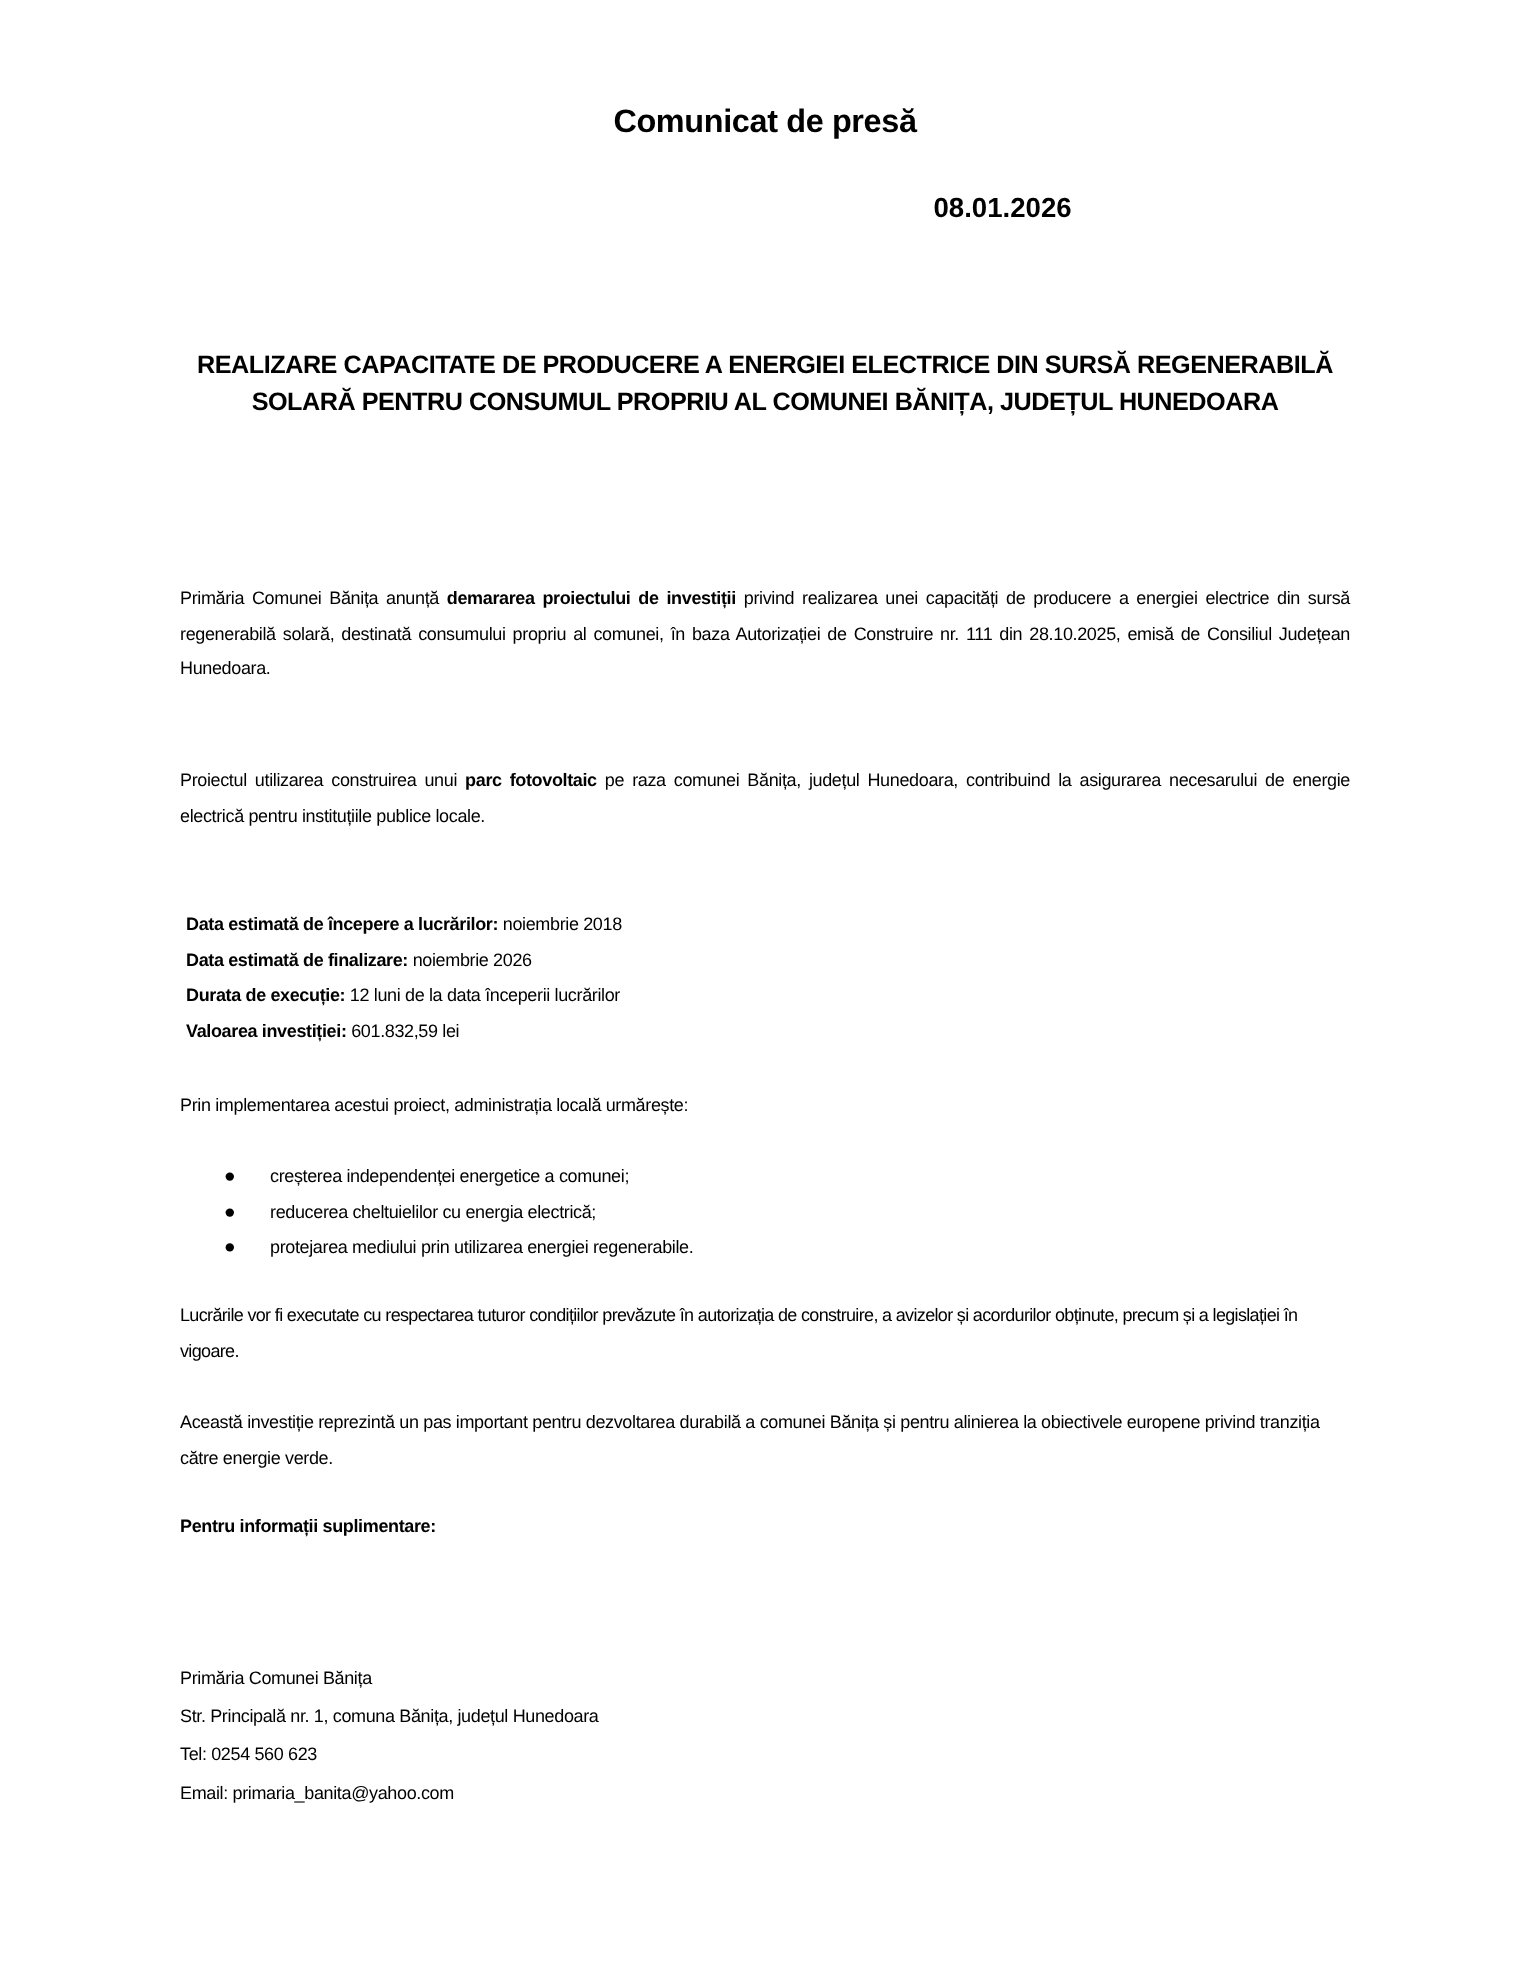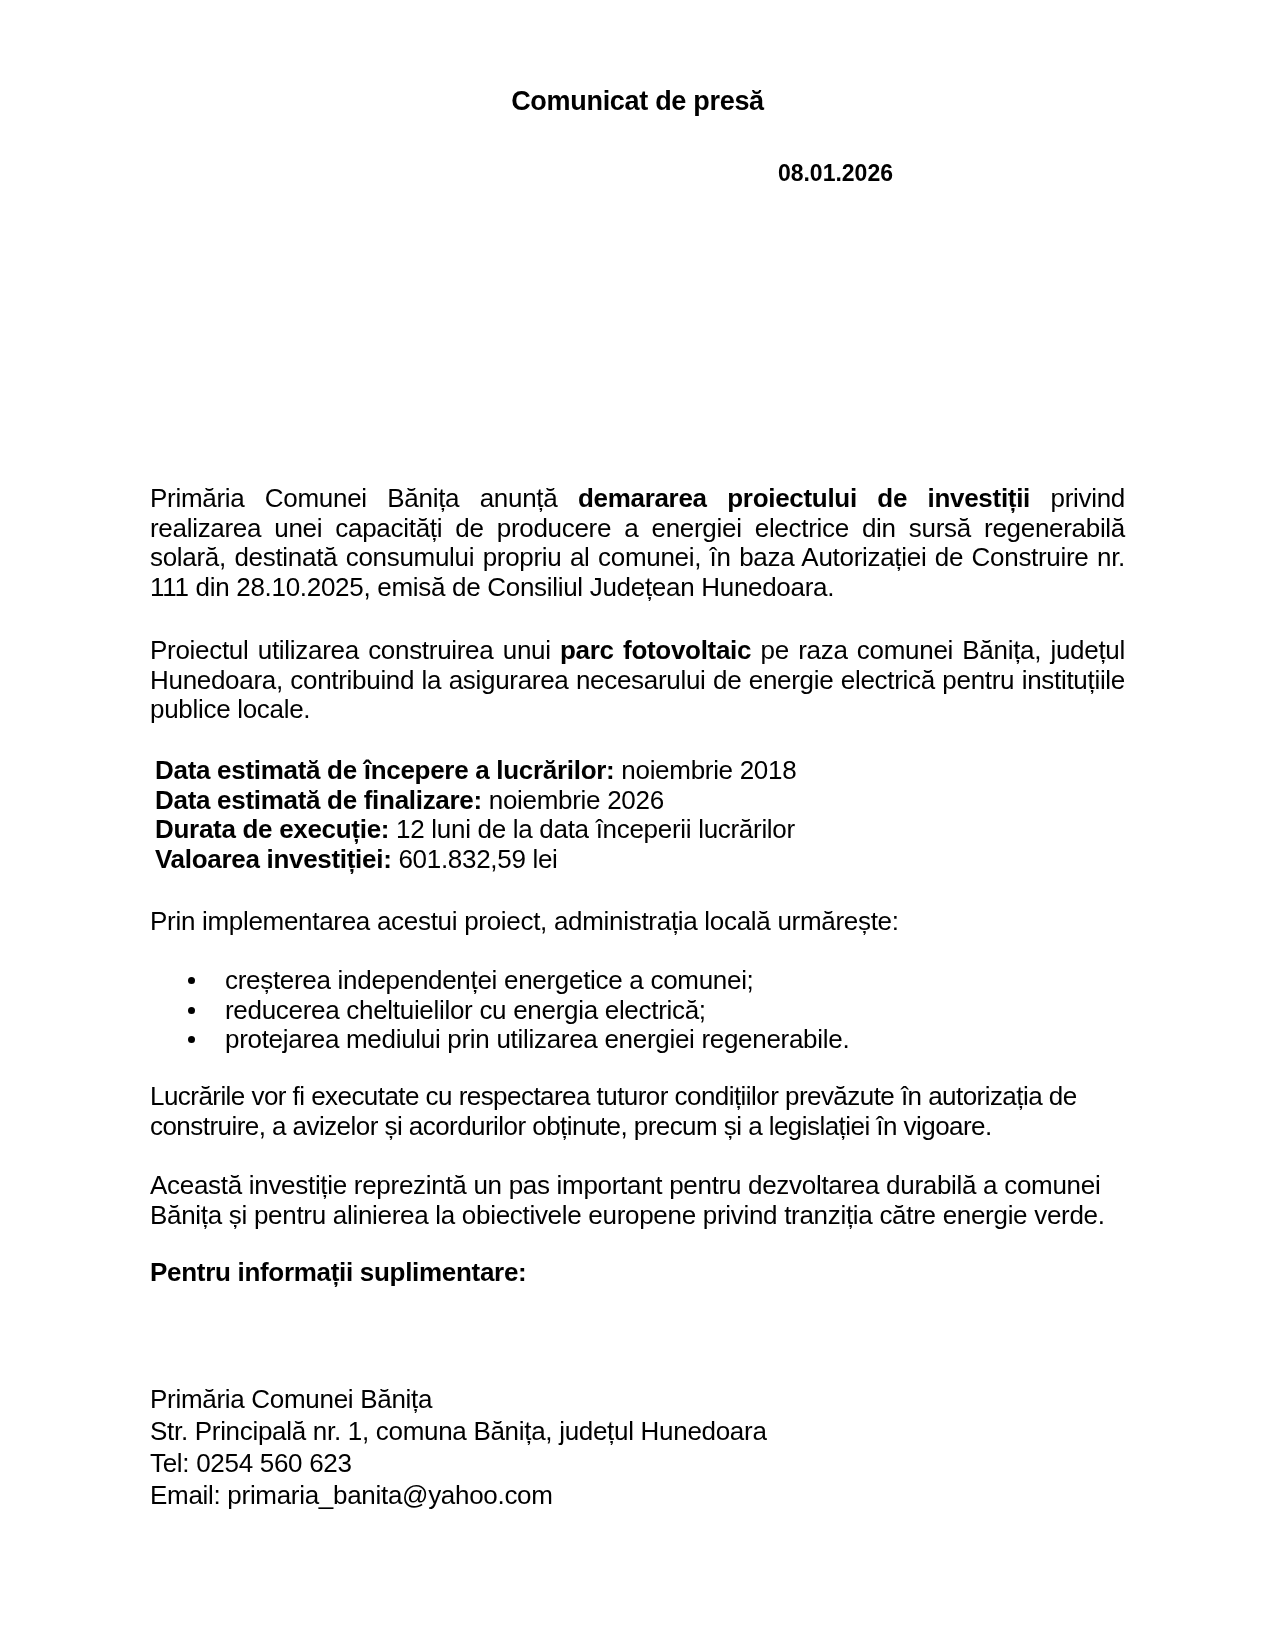--- a/index.html
+++ b/index.html
@@ -16,21 +16,21 @@
   .date {
     position: absolute; top: 160px; right: 200px;
     font-size: 23px; font-weight: bold;
   }
   .headline {
     position: absolute; top: 289px; left: 150px; width: 975px; text-align: center;
     font-size: 21px; font-weight: bold; line-height: 31px; letter-spacing: -0.4px;
   }
   .body-text {
     position: absolute; left: 150px; width: 975px;
-    font-size: 26px; line-height: 29.5px; letter-spacing: -0.3px;
+    font-size: 15px; line-height: 29.5px; letter-spacing: -0.3px;
   }
   .justify { text-align: justify; }
   .p1 { top: 484px; }
   .p2 { top: 636px; }
   .details { top: 756px; left: 155px; }
   .p3 { top: 907px; }
   .bullets { top: 966px; left: 150px; margin: 0; padding: 0; list-style: none; }
   .bullets li { position: relative; padding-left: 75px; }
   .bullets li .dot {
     position: absolute; left: 38px; top: 11px; width: 7px; height: 7px;
@@ -45,20 +45,21 @@
 </style>
 </head>
 <body>
 
 <div class="page">
 
   <div class="title">Comunicat de presă</div>
 
   <div class="date">08.01.2026</div>
 
+  <div class="headline">REALIZARE CAPACITATE DE PRODUCERE A ENERGIEI ELECTRICE DIN SURSĂ REGENERABILĂ SOLARĂ PENTRU CONSUMUL PROPRIU AL COMUNEI BĂNIȚA, JUDEȚUL HUNEDOARA</div>
 
   <div class="body-text justify p1"><span>Primăria Comunei Bănița anunță </span><span class="b">demararea proiectului de investiții</span><span> privind realizarea unei capacități de producere a energiei electrice din sursă regenerabilă solară, destinată consumului propriu al comunei, în baza Autorizației de Construire nr. 111 din 28.10.2025, emisă de Consiliul Județean Hunedoara.</span></div>
 
   <div class="body-text justify p2"><span>Proiectul utilizarea construirea unui </span><span class="b">parc fotovoltaic</span><span> pe raza comunei Bănița, județul Hunedoara, contribuind la asigurarea necesarului de energie electrică pentru instituțiile publice locale.</span></div>
 
   <div class="body-text details">
     <span class="line"><span class="b">Data estimată de începere a lucrărilor:</span><span> noiembrie 2018</span></span>
     <span class="line"><span class="b">Data estimată de finalizare:</span><span> noiembrie 2026</span></span>
     <span class="line"><span class="b">Durata de execuție:</span><span> 12 luni de la data începerii lucrărilor</span></span>
     <span class="line"><span class="b">Valoarea investiției:</span><span> 601.832,59 lei</span></span>

